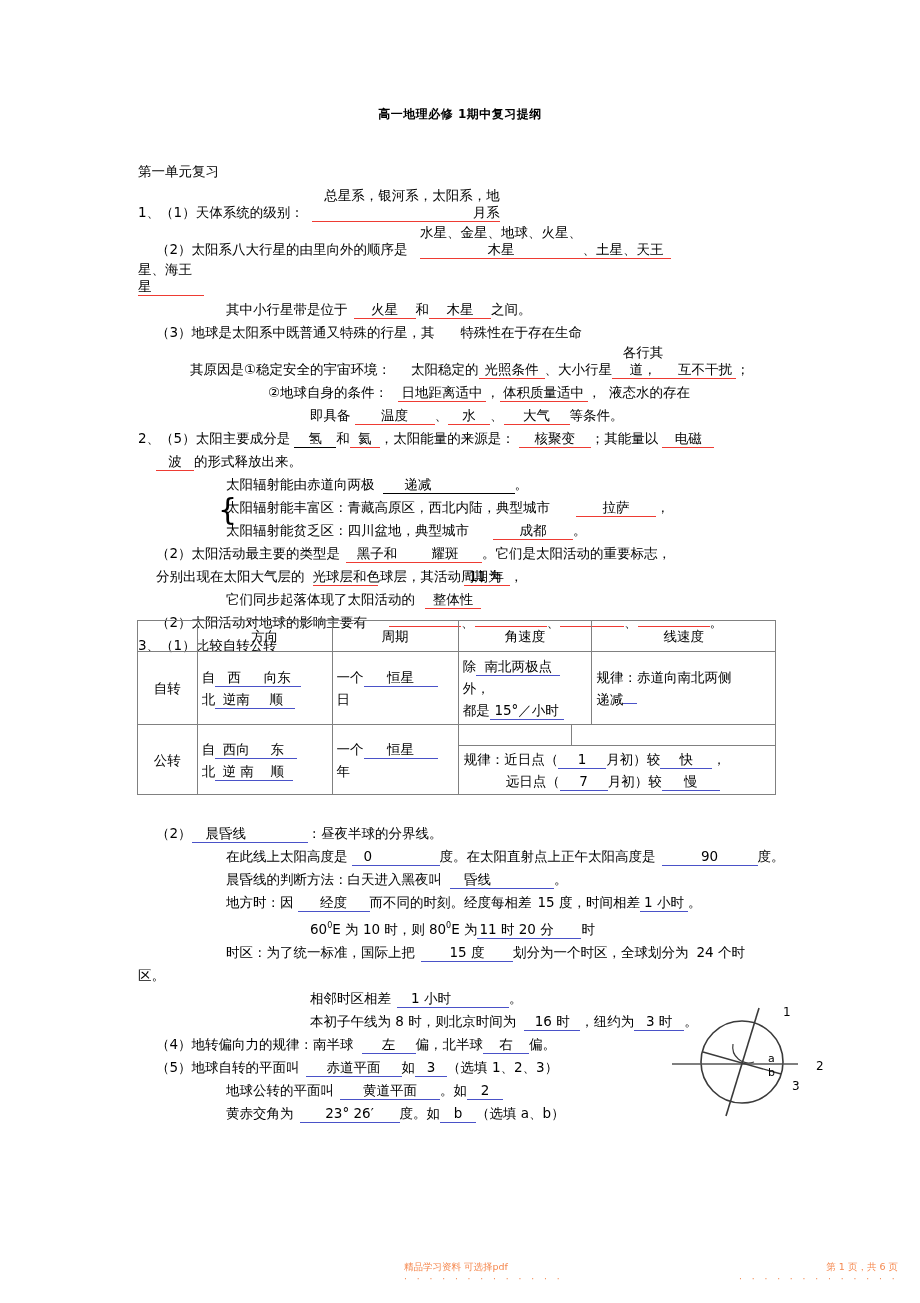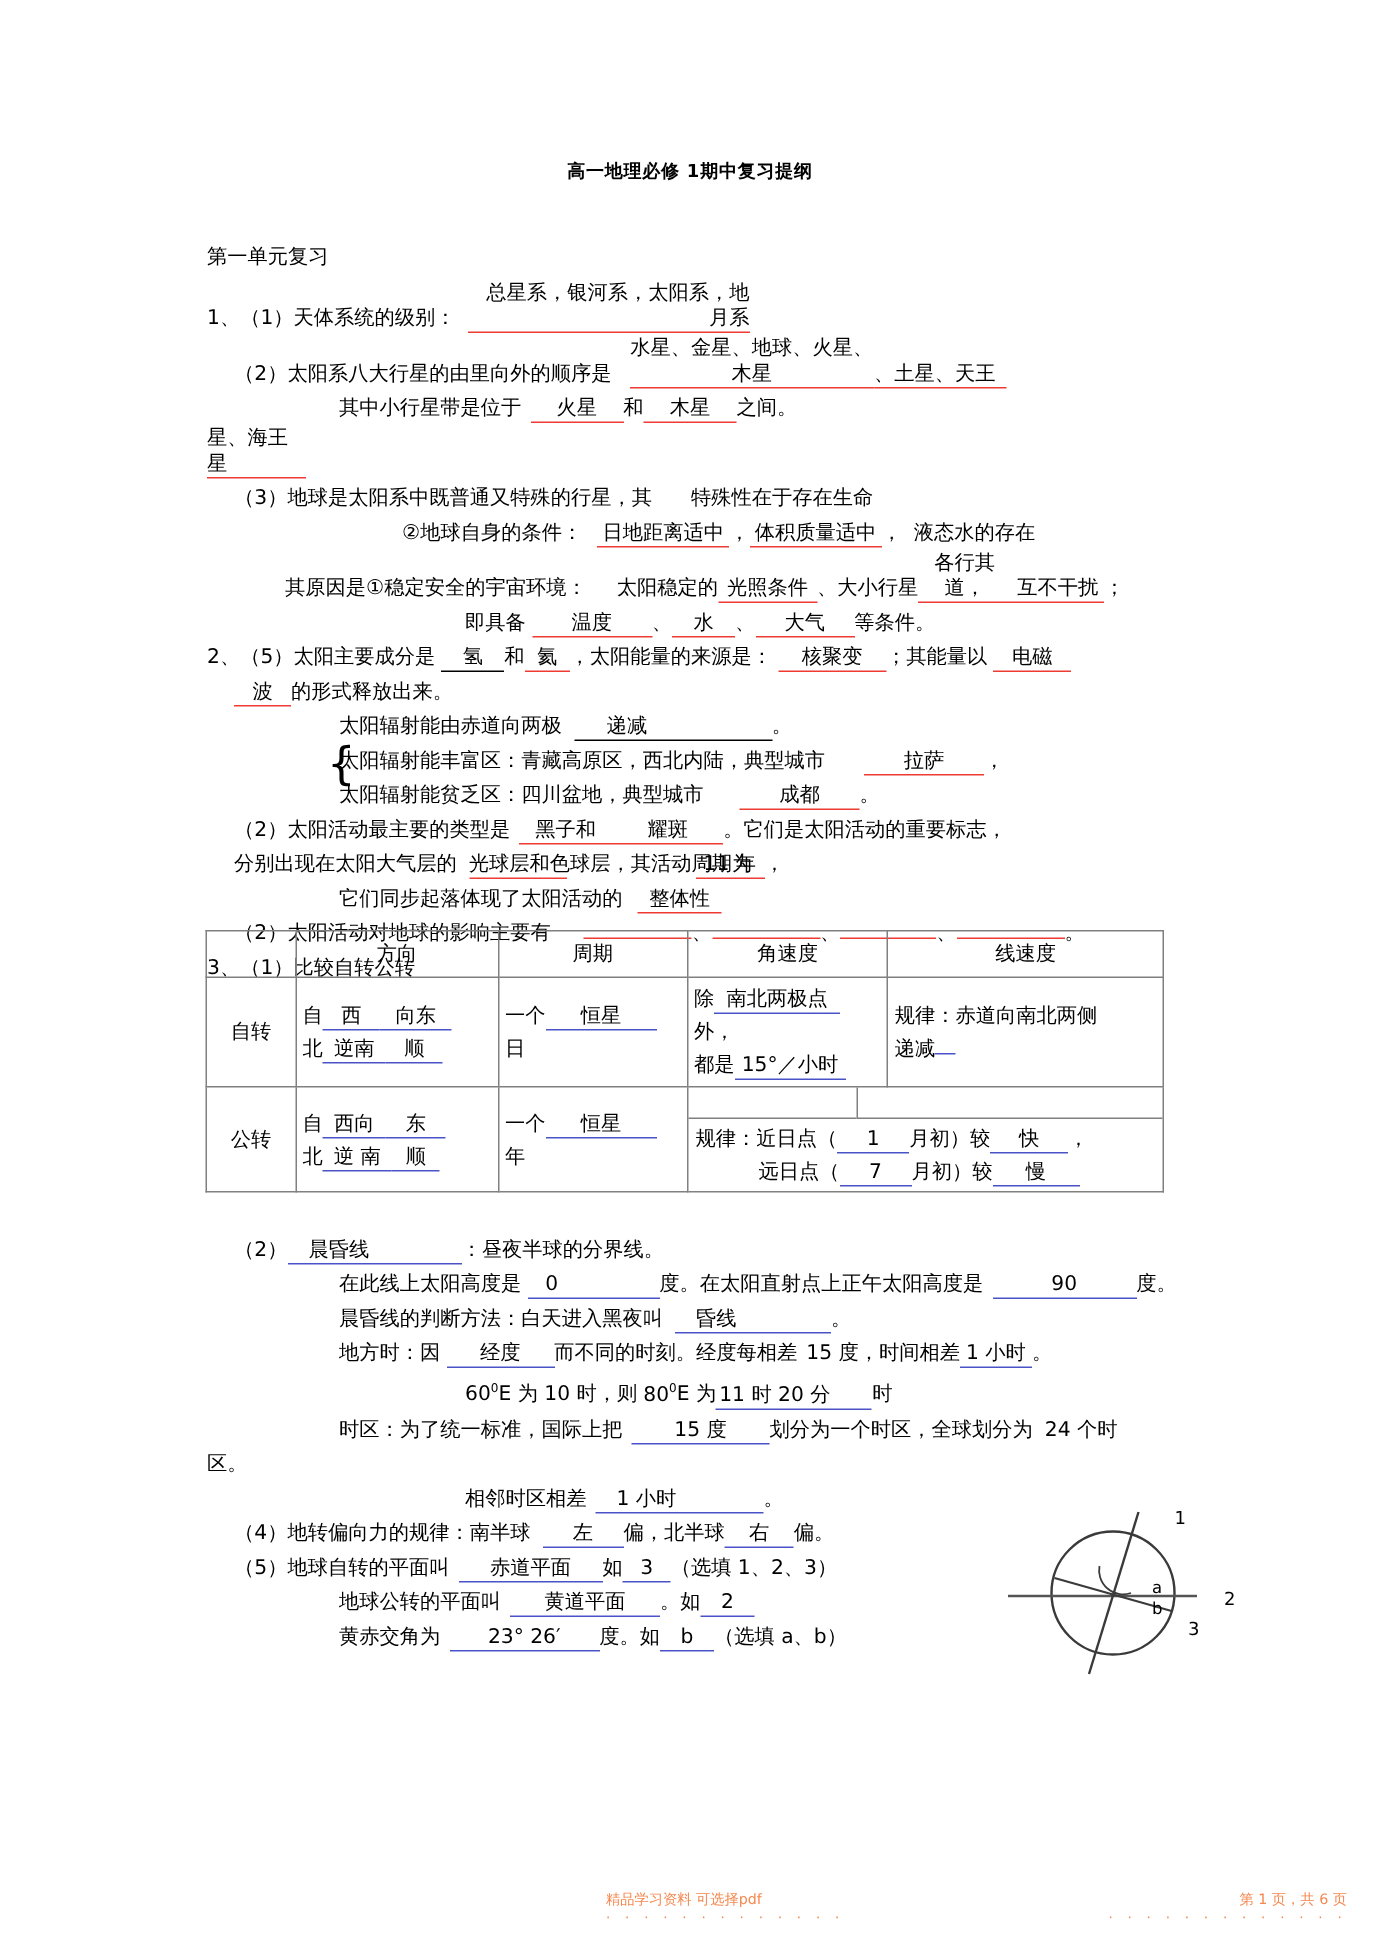--- a/index.html
+++ b/index.html
@@ -137,29 +137,29 @@
   <div class="doc-title">高一地理必修  1期中复习提纲</div>
 
   <div class="body-area">
 
     <span class="ln">第一单元复习</span>
     <span class="ln" style="height:4px;min-height:4px;line-height:4px;"></span>
 
     <span class="ln"><span>1、（1）天体系统的级别：</span><span class="fr" style="width:188px;margin-left:8px;text-align:right;">总星系，银河系，太阳系，地月系</span></span>
 
     <span class="ln ind1"><span>（2）太阳系八大行星的由里向外的顺序是</span><span class="fr" style="width:163px;margin-left:12px;">水星、金星、地球、火星、木星</span><span class="fr" style="width:88px;text-align:left;">、土星、天王</span></span>
+    <span class="ln"><span class="fr" style="width:66px;text-align:left;">星、海王星</span></span>
+
     <span class="ln ind3"><span>其中小行星带是位于</span><span class="fr" style="width:62px;margin-left:6px;">火星</span><span>和</span><span class="fr" style="width:62px;">木星</span><span>之间。</span></span>
 
-    <span class="ln"><span class="fr" style="width:66px;text-align:left;">星、海王星</span></span>
-
     <span class="ln ind1"><span>（3）地球是太阳系中既普通又特殊的行星，其</span><span style="margin-left:26px;">特殊性在于存在生命</span></span>
 
+    <span class="ln ind2"><span>其原因是①稳定安全的宇宙环境：</span><span style="margin-left:20px;">太阳稳定的</span><span class="fr" style="width:66px;">光照条件</span><span>、大小行星</span><span class="fr" style="width:62px;">各行其道，</span><span class="fr" style="width:62px;">互不干扰</span><span>；</span></span>
+
     <span class="ln ind4"><span>②地球自身的条件：</span><span class="fr" style="width:88px;margin-left:10px;">日地距离适中</span><span>，</span><span class="fr" style="width:88px;">体积质量适中</span><span>，</span><span style="margin-left:8px;">液态水的存在</span></span>
-
-    <span class="ln ind2"><span>其原因是①稳定安全的宇宙环境：</span><span style="margin-left:20px;">太阳稳定的</span><span class="fr" style="width:66px;">光照条件</span><span>、大小行星</span><span class="fr" style="width:62px;">各行其道，</span><span class="fr" style="width:62px;">互不干扰</span><span>；</span></span>
 
     <span class="ln ind5"><span>即具备</span><span class="fr" style="width:80px;margin-left:4px;">温度</span><span>、</span><span class="fr" style="width:42px;">水</span><span>、</span><span class="fr" style="width:66px;">大气</span><span>等条件。</span></span>
 
     <span class="ln"><span>2、（5）太阳主要成分是</span><span class="fk" style="width:42px;margin-left:4px;">氢</span><span>和</span><span class="fr" style="width:30px;">氦</span><span>，太阳能量的来源是：</span><span class="fr" style="width:72px;margin-left:4px;">核聚变</span><span>；其能量以</span><span class="fr" style="width:52px;margin-left:4px;">电磁</span></span>
     <span class="ln ind1"><span class="fr" style="width:38px;">波</span><span>的形式释放出来。</span></span>
 
     <span class="ln ind3"><span>太阳辐射能由赤道向两极</span><span class="fk" style="width:132px;margin-left:8px;text-align:left;padding-left:22px;box-sizing:border-box;">递减</span><span>。</span></span>
 
     <span class="ln ind3" style="position:relative;"><span style="position:absolute;left:80px;top:-3px;font-size:30px;line-height:34px;">{</span><span>太阳辐射能丰富区：青藏高原区，西北内陆，典型城市</span><span class="fr" style="width:80px;margin-left:26px;">拉萨</span><span>，</span></span>
     <span class="ln ind3"><span>太阳辐射能贫乏区：四川盆地，典型城市</span><span class="fr" style="width:80px;margin-left:24px;">成都</span><span>。</span></span>
@@ -246,20 +246,21 @@
     <span class="ln ind3"><span>地方时：因</span><span class="fb" style="width:72px;margin-left:4px;">经度</span><span>而不同的时刻。经度每相差</span><span style="margin-left:6px;">15 度</span><span>，时间相差</span><span class="fb" style="width:48px;">1 小时</span><span>。</span></span>
 
     <span class="ln ind5"><span>60</span><sup class="deg">0</sup><span>E 为 10 时，则</span><span style="margin-left:4px;">80</span><sup class="deg">0</sup><span>E 为</span><span class="fb" style="width:104px;text-align:left;padding-left:2px;box-sizing:border-box;">11 时 20 分</span><span>时</span></span>
 
     <span class="ln ind3"><span>时区：为了统一标准，国际上把</span><span class="fb" style="width:92px;margin-left:6px;">15 度</span><span>划分为一个时区，全球划分为</span><span style="margin-left:8px;">24 个时</span></span>
     <span class="ln">区。</span>
 
 
     <span class="ln ind5"><span>相邻时区相差</span><span class="fb" style="width:112px;margin-left:6px;text-align:left;padding-left:14px;box-sizing:border-box;">1 小时</span><span>。</span></span>
 
+    <span class="ln ind5"><span>本初子午线为 8 时，则北京时间为</span><span class="fb" style="width:56px;margin-left:8px;">16 时</span><span>，纽约为</span><span class="fb" style="width:50px;">3 时</span><span>。</span></span>
 
     <span class="ln ind1"><span>（4）地转偏向力的规律：南半球</span><span class="fb" style="width:54px;margin-left:8px;">左</span><span>偏，北半球</span><span class="fb" style="width:46px;">右</span><span>偏。</span></span>
 
     <span class="ln ind1"><span>（5）地球自转的平面叫</span><span class="fb" style="width:96px;margin-left:6px;">赤道平面</span><span>如</span><span class="fb" style="width:32px;">3</span><span>（选填 1、2、3）</span></span>
 
     <span class="ln ind3"><span>地球公转的平面叫</span><span class="fb" style="width:100px;margin-left:6px;">黄道平面</span><span>。如</span><span class="fb" style="width:36px;">2</span></span>
 
     <span class="ln ind3"><span>黄赤交角为</span><span class="fb" style="width:100px;margin-left:6px;">23° 26′</span><span>度。如</span><span class="fb" style="width:36px;">b</span><span>（选填 a、b）</span></span>
 
   </div>

